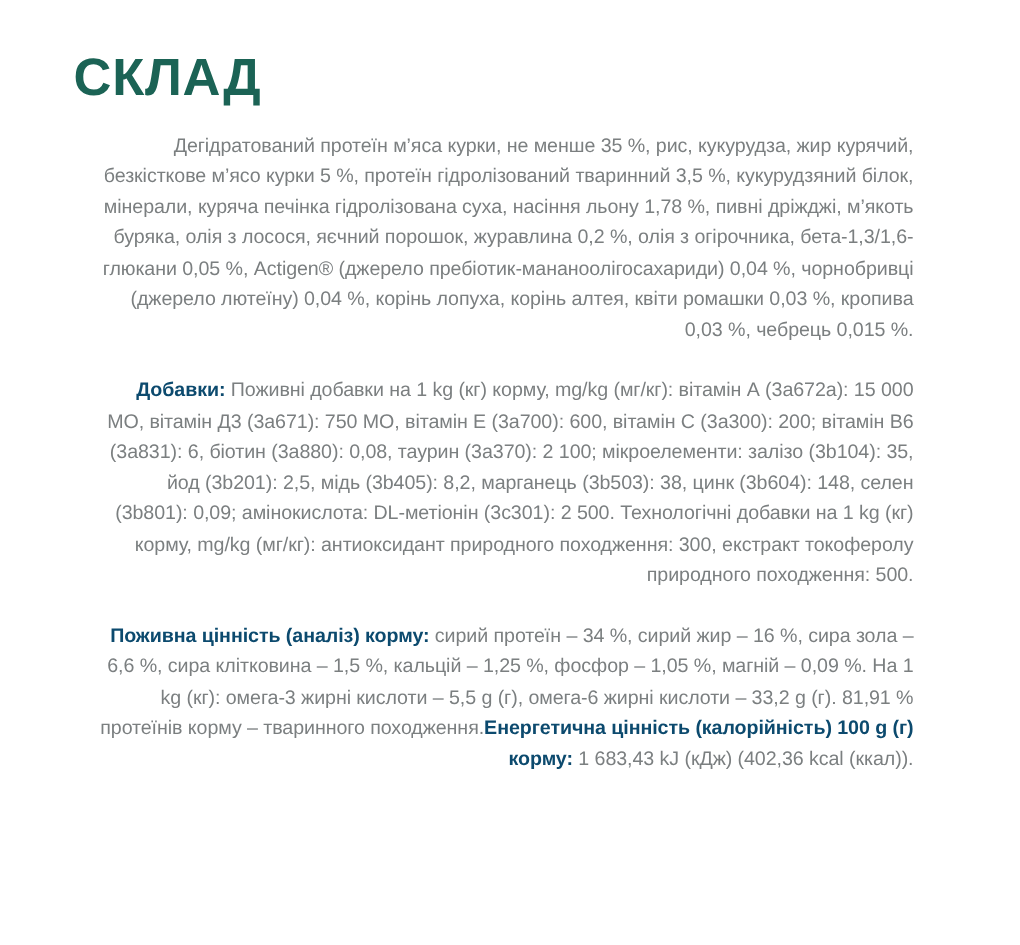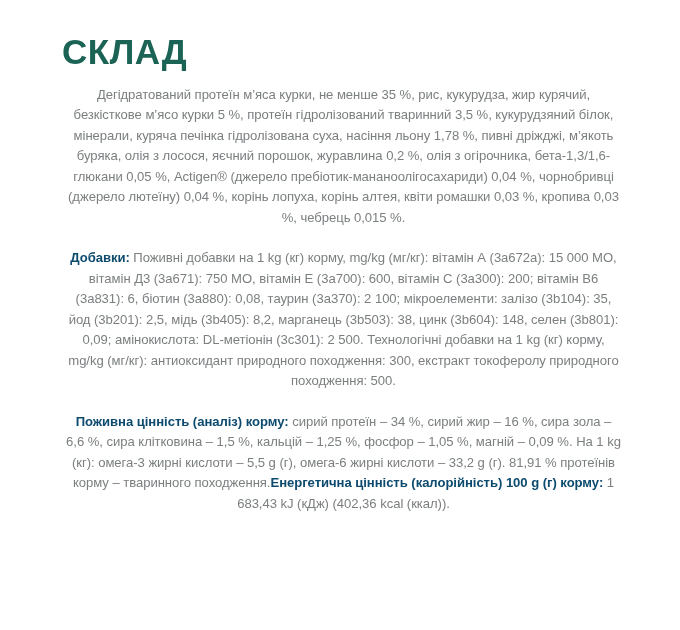--- a/index.html
+++ b/index.html
@@ -13,39 +13,39 @@
     height: 630px;
     font-family: "Liberation Sans", sans-serif;
     overflow: hidden;
   }
   .page {
     position: relative;
     width: 680px;
     height: 630px;
     background: #ffffff;
     box-sizing: border-box;
-    padding: 34px 55px 0 62px;
+    padding: 34px 55px 0 49px;
   }
   .page-title {
     color: #1b6355;
     font-family: "Liberation Sans", sans-serif;
     font-size: 35px;
     font-weight: bold;
     letter-spacing: 0.5px;
     line-height: 1.05;
     margin: 0 0 14px 0;
     padding: 0;
   }
   .body-copy {
     color: #7b7f80;
     font-size: 13.1px;
     line-height: 20.5px;
     letter-spacing: -0.05px;
-    text-align: center;
-    margin: 4px;
+    text-align: right;
+    margin: 16px;
     max-width: 566px;
   }
   .para {
     margin: 0;
     padding: 0;
   }
   .para + .para {
     margin-top: 20px;
   }
   .lead {

